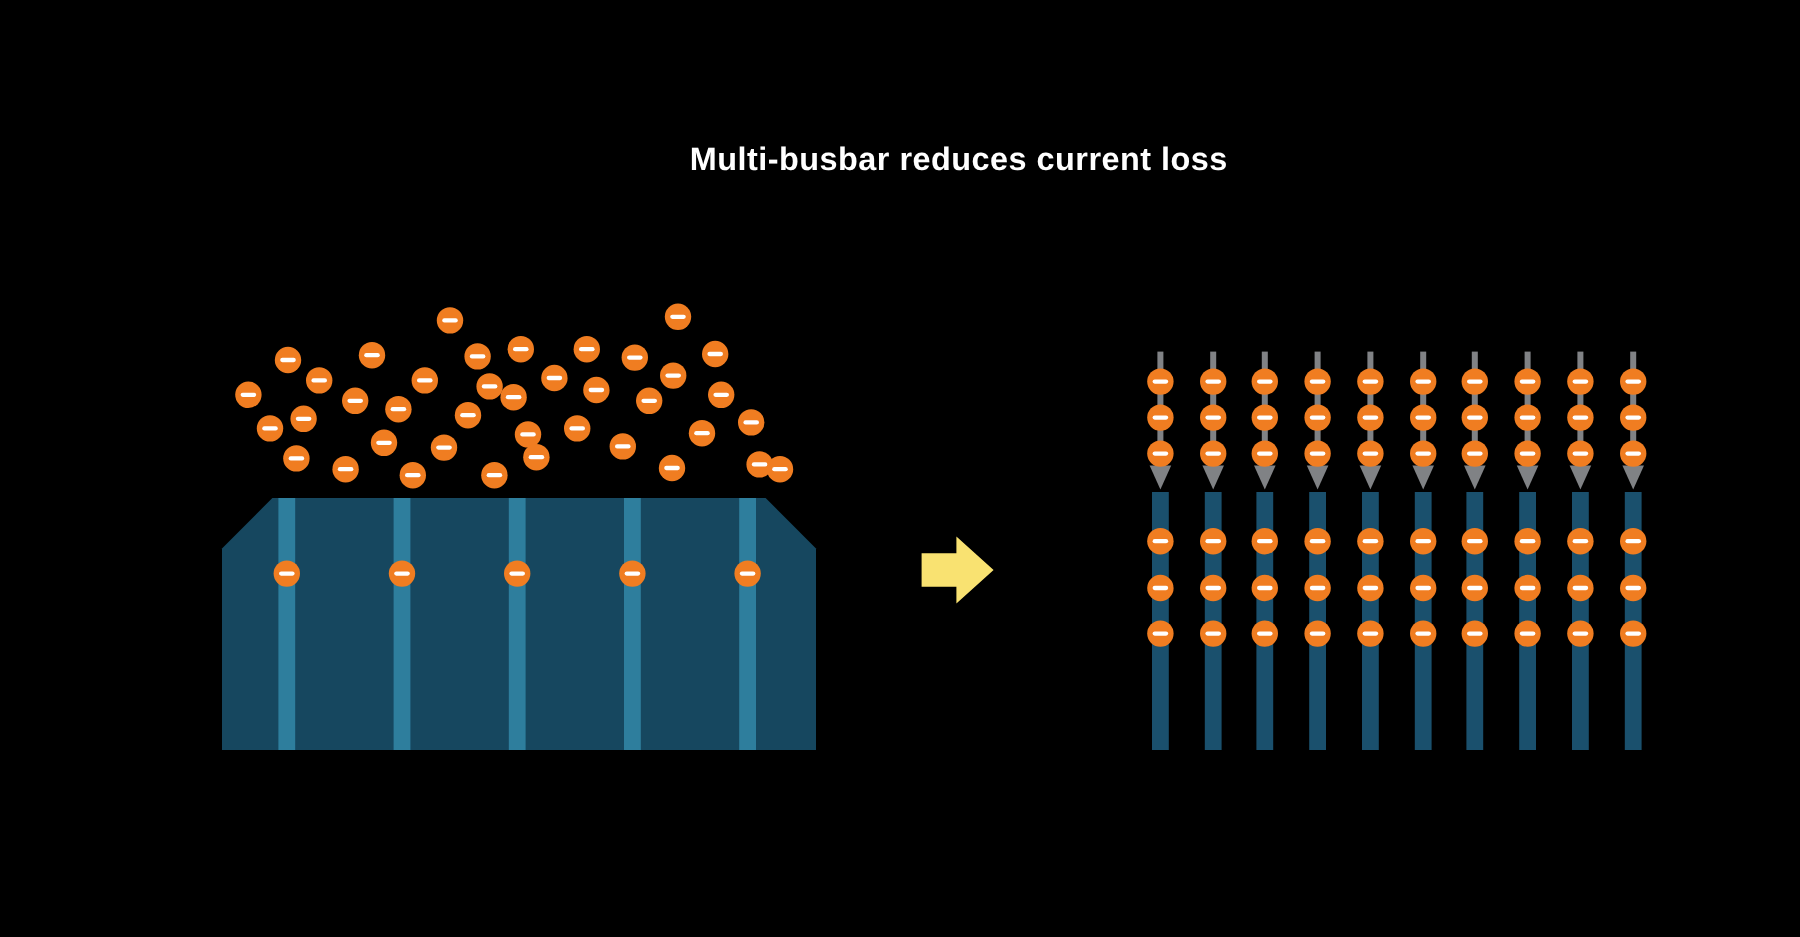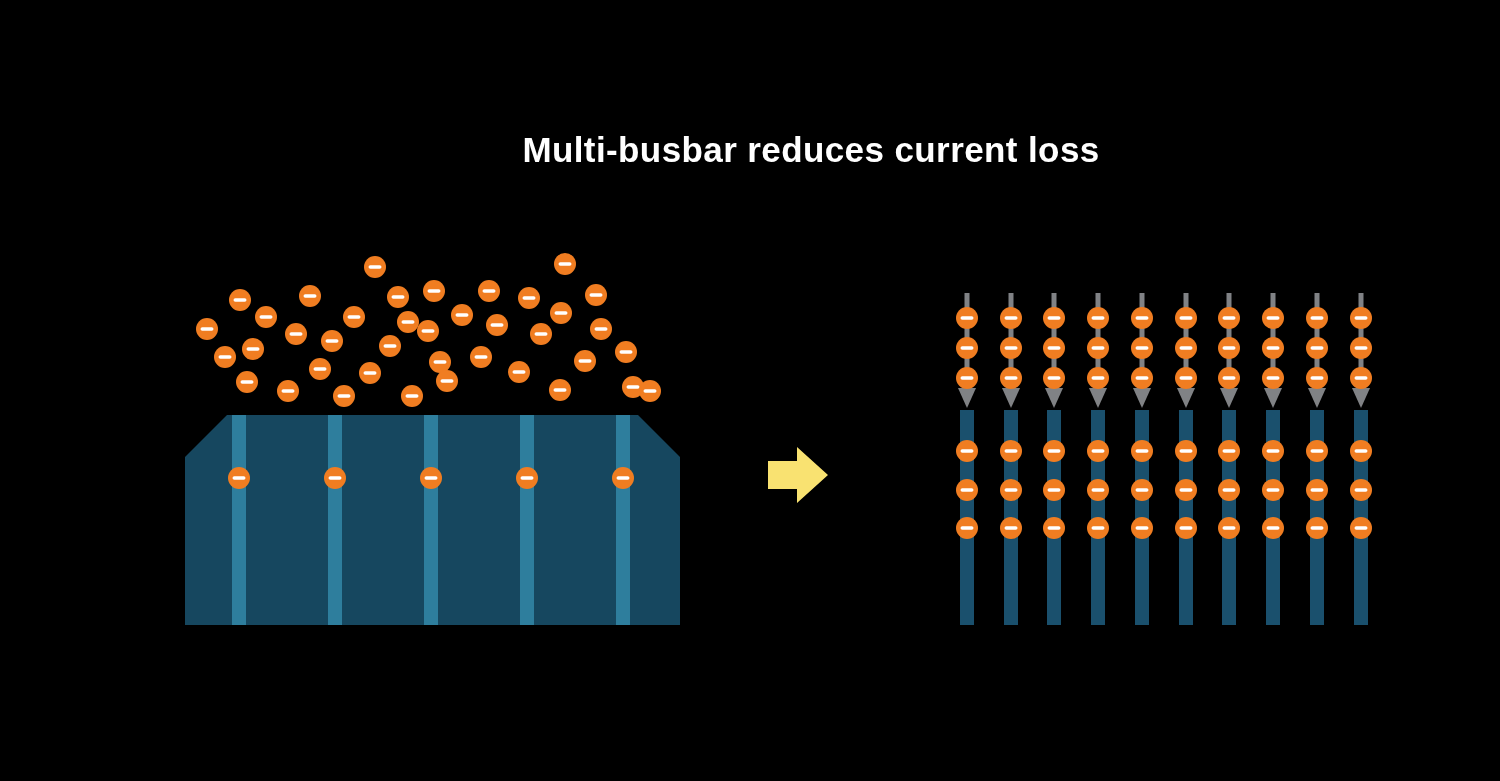--- a/index.html
+++ b/index.html
@@ -13,23 +13,23 @@
     height: 781px;
     background: #000000;
     overflow: hidden;
     font-family: "Liberation Sans", sans-serif;
   }
   .title {
     position: absolute;
     top: 118px;
     left: 799px;
     transform: translateX(-50%);
-    margin: 12px;
+    margin: 0;
     color: #ffffff;
-    font-size: 35px;
+    font-size: 27px;
     font-weight: 700;
     letter-spacing: 0.4px;
     white-space: nowrap;
   }
   svg.diagram {
     position: absolute;
     left: 0;
     top: 0;
   }
 </style>

